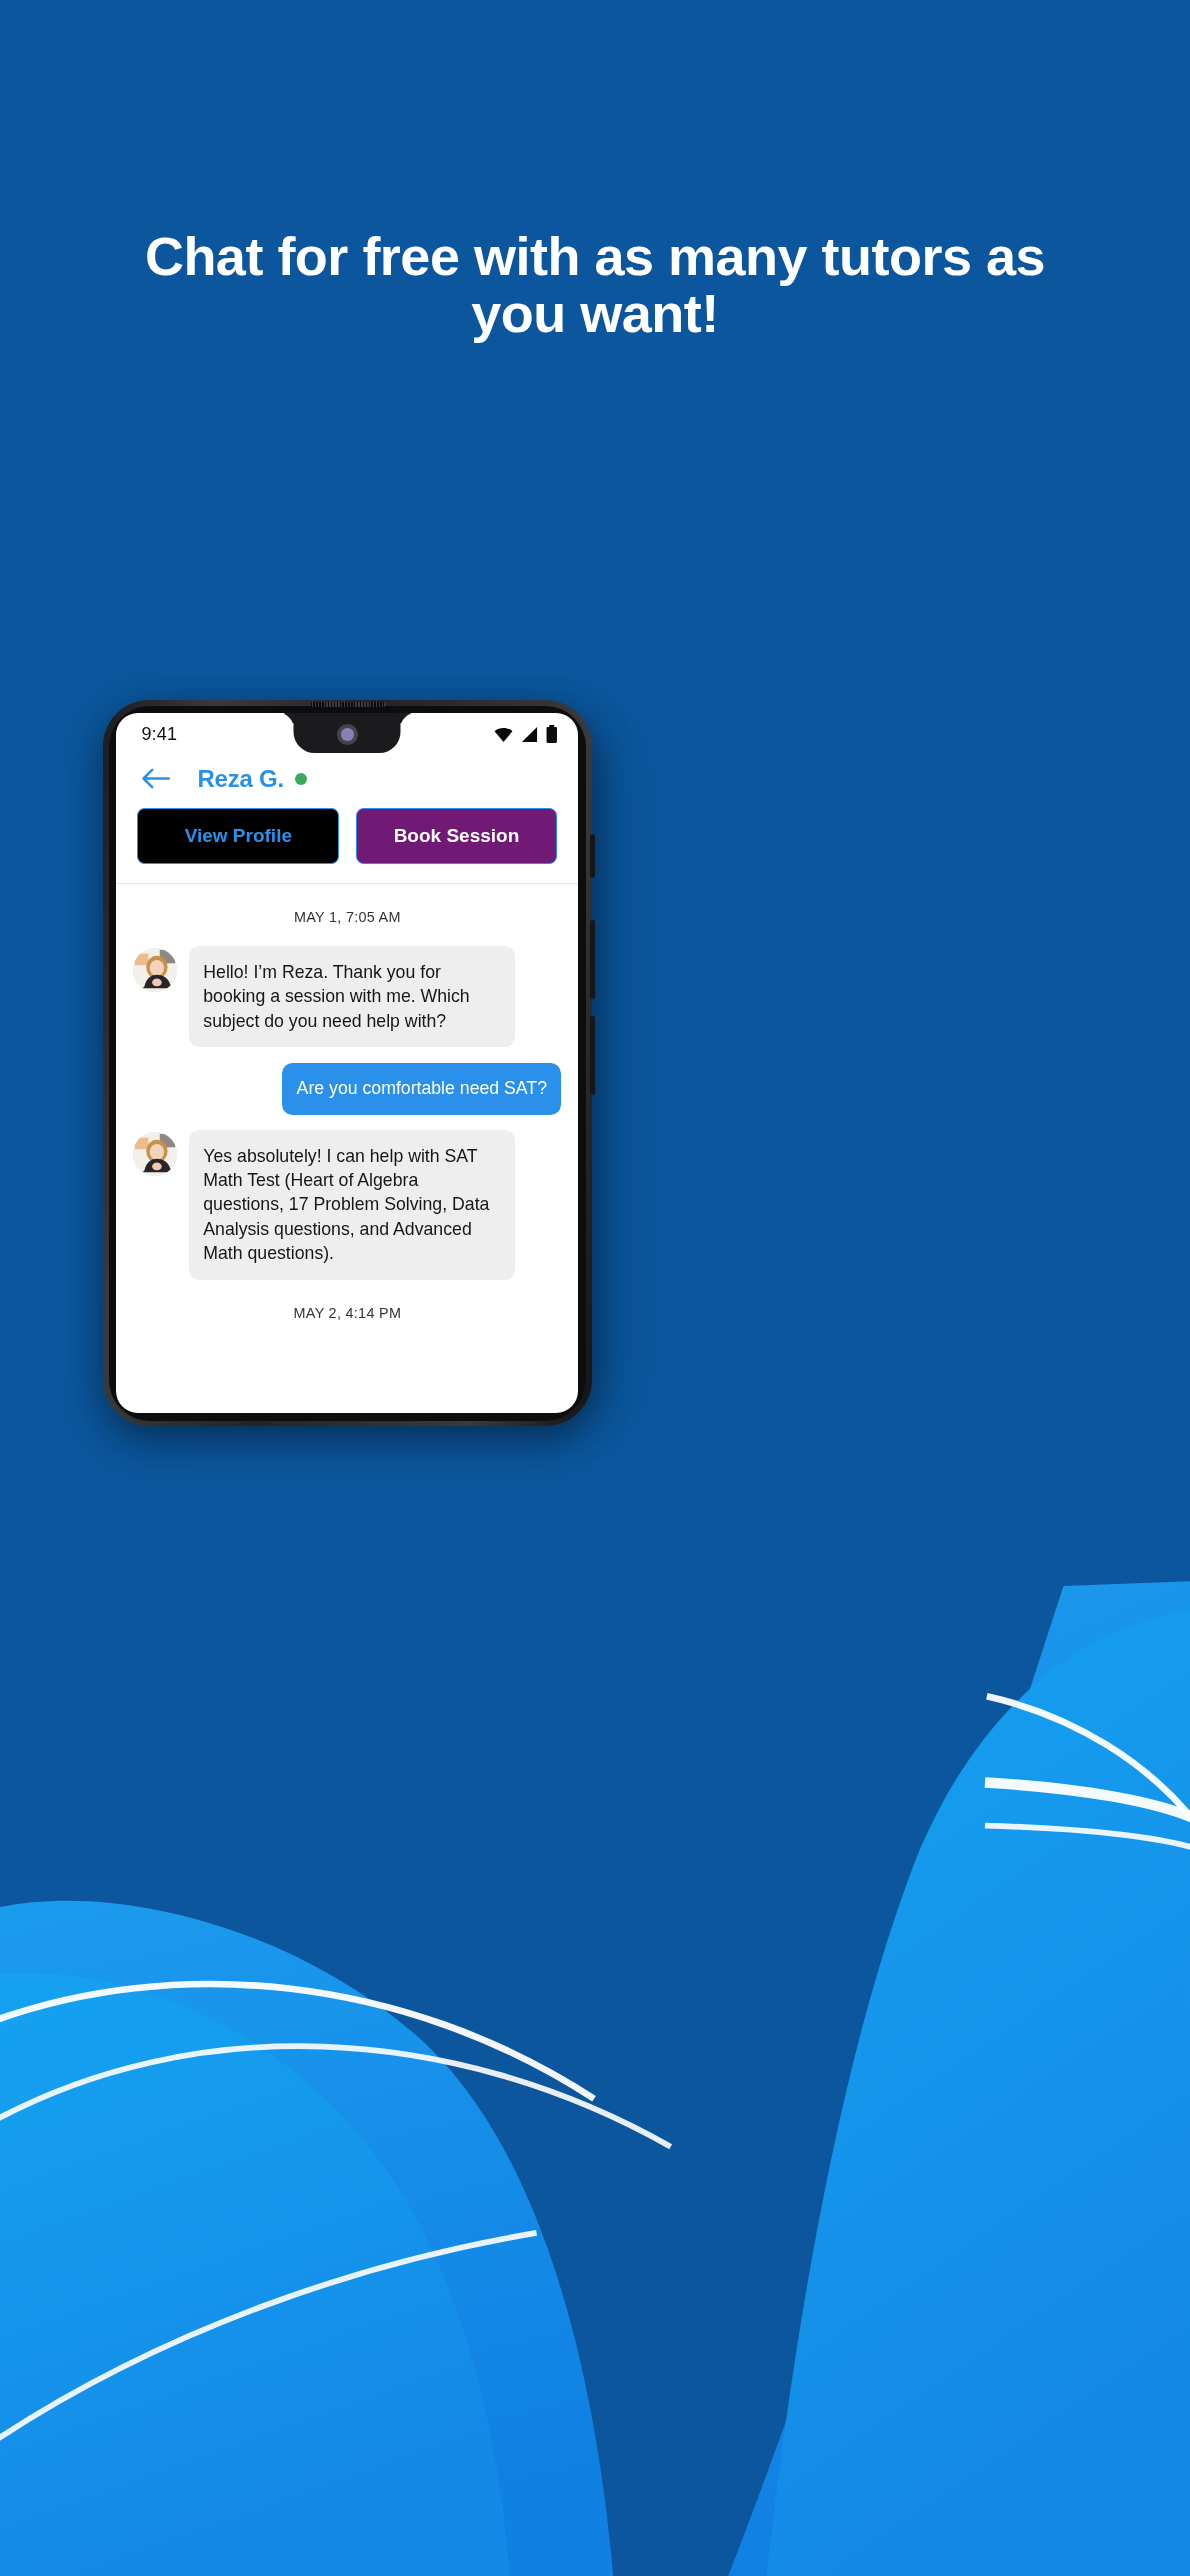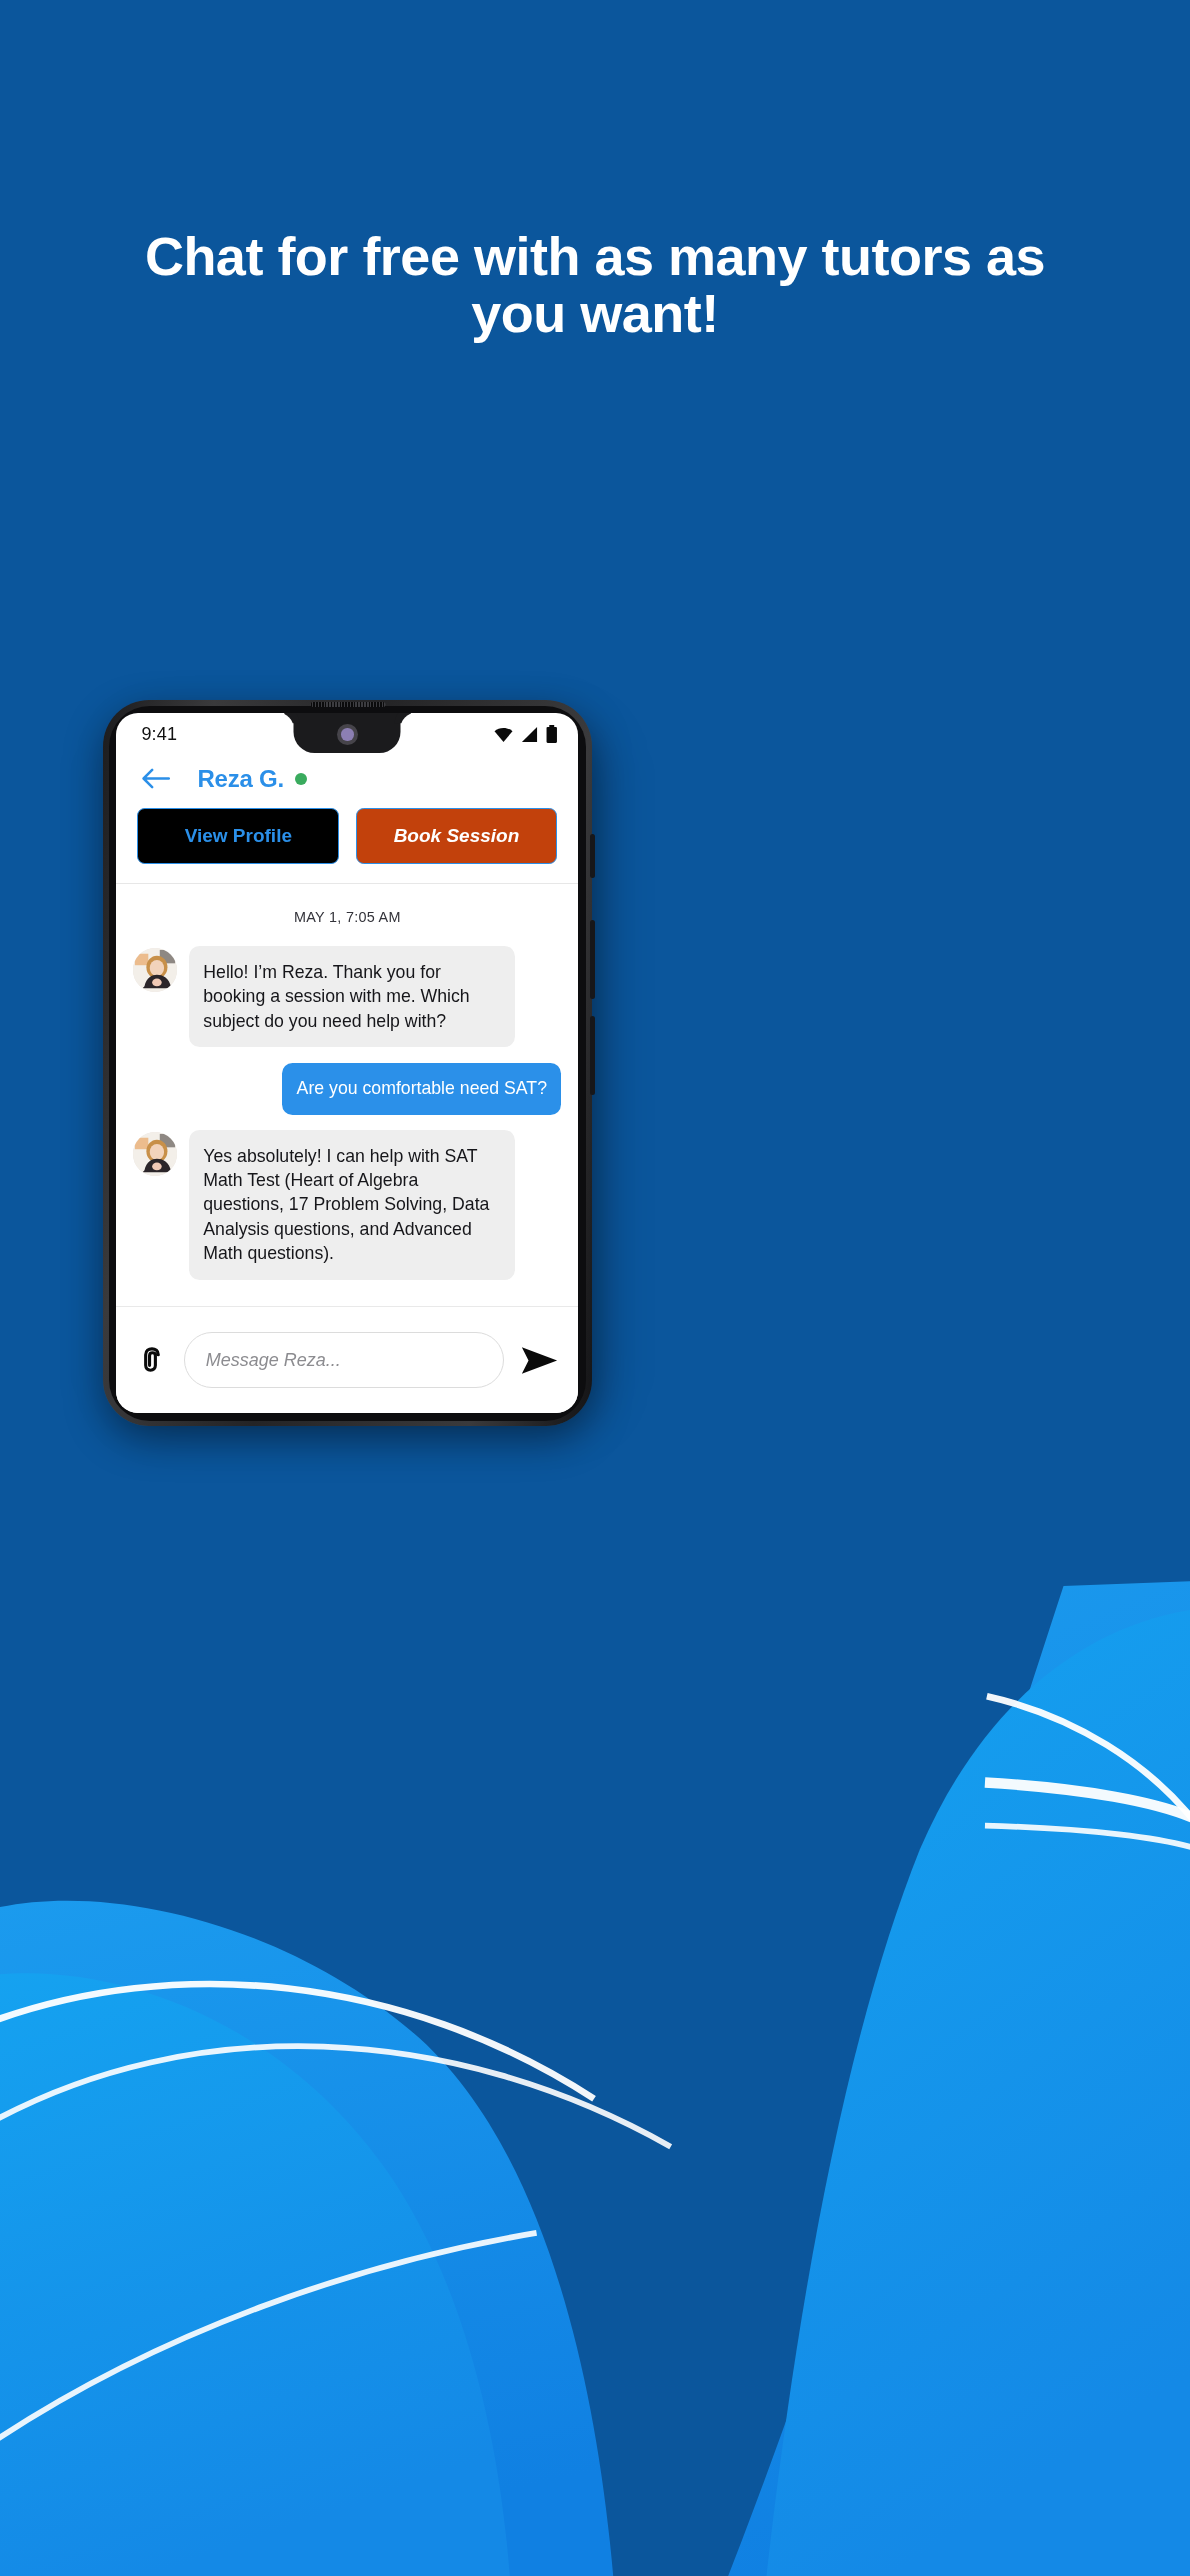--- a/index.html
+++ b/index.html
@@ -211,24 +211,23 @@
     font-size: 19px;
     font-weight: bold;
     cursor: pointer;
   }
   .btn-outline {
     background: #000000;
     border: 1.9px solid #2b90e9;
     color: #2b90e9;
   }
   .btn-filled {
-    background: #c2410c;
+    background: #701a75;
     border: 1.9px solid #2b90e9;
     color: #ffffff;
-    font-style: italic;
   }
 
   
   .chat-body {
     padding: 0 17px;
     position: relative;
     height: 522px;
   }
   .daystamp {
     text-align: center;
@@ -412,26 +411,17 @@
               <ellipse cx="25" cy="36" rx="5" ry="4" fill="#f0c9b5"></ellipse>
             </svg>
           </div>
           <div class="bubble in">Yes absolutely! I can help with SAT Math Test (Heart of Algebra questions, 17 Problem Solving, Data Analysis questions, and Advanced Math questions).</div>
         </div>
 
         <div class="daystamp">MAY 2, 4:14 PM</div>
 
       </div>
 
-      <div class="composer">
-        <svg class="clip-btn" viewBox="0 0 34 34">
-          <path d="M24 11 C24 7 21 5 17.5 5 C14 5 11 7 11 11 L11 22 C11 25 13 27 16 27 C19 27 21 25 21 22 L21 12 C21 10 19.5 9 18 9 C16.5 9 15 10 15 12 L15 22" stroke="#0a0a0a" stroke-width="3.2" fill="none" stroke-linecap="round" stroke-linejoin="round"></path>
-        </svg>
-        <input class="msg-input" type="text" placeholder="Message Reza..." style="">
-        <svg class="send-btn" viewBox="0 0 42 34">
-          <path d="M3 3 L40 17 L3 31 L10 17 Z" fill="#0a0a0a"></path>
-        </svg>
-      </div>
 
     </div>
   </div>
 </div>
 
 
 </body></html>

